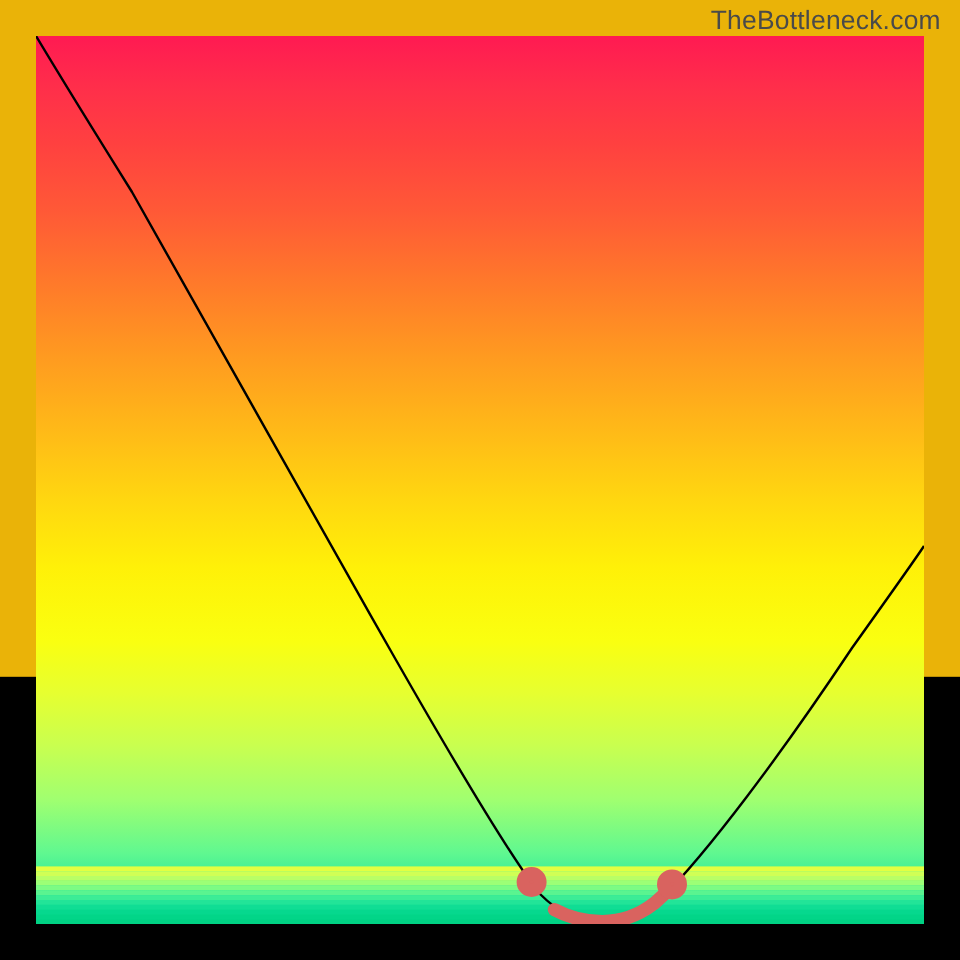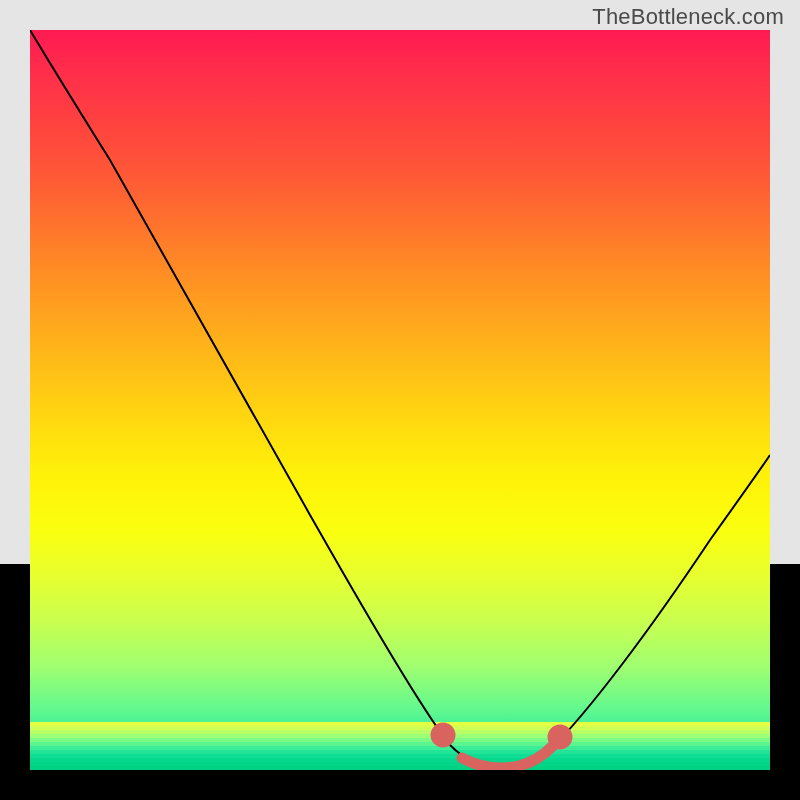--- a/index.html
+++ b/index.html
@@ -8,21 +8,21 @@
     background: #000;
     width: 800px;
     height: 800px;
     overflow: hidden;
     font-family: Arial, Helvetica, sans-serif;
   }
   .frame {
     position: relative;
     width: 800px;
     height: 564px;
-    background: #e5e5e5;
+    background: #eab308;
   }
   .watermark {
     position: absolute;
     top: 4px;
     right: 16px;
     color: #4a4a4a;
     font-size: 22px;
     font-weight: 400;
     letter-spacing: 0.2px;
     z-index: 20;

